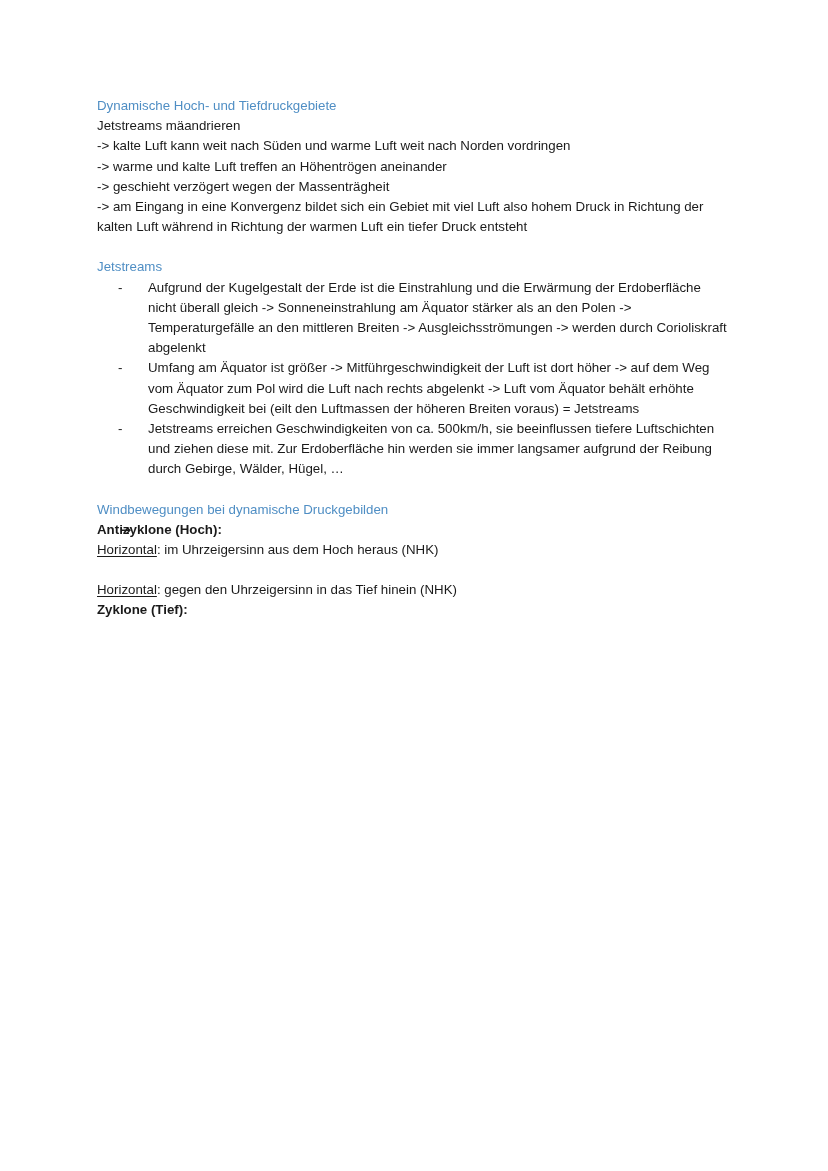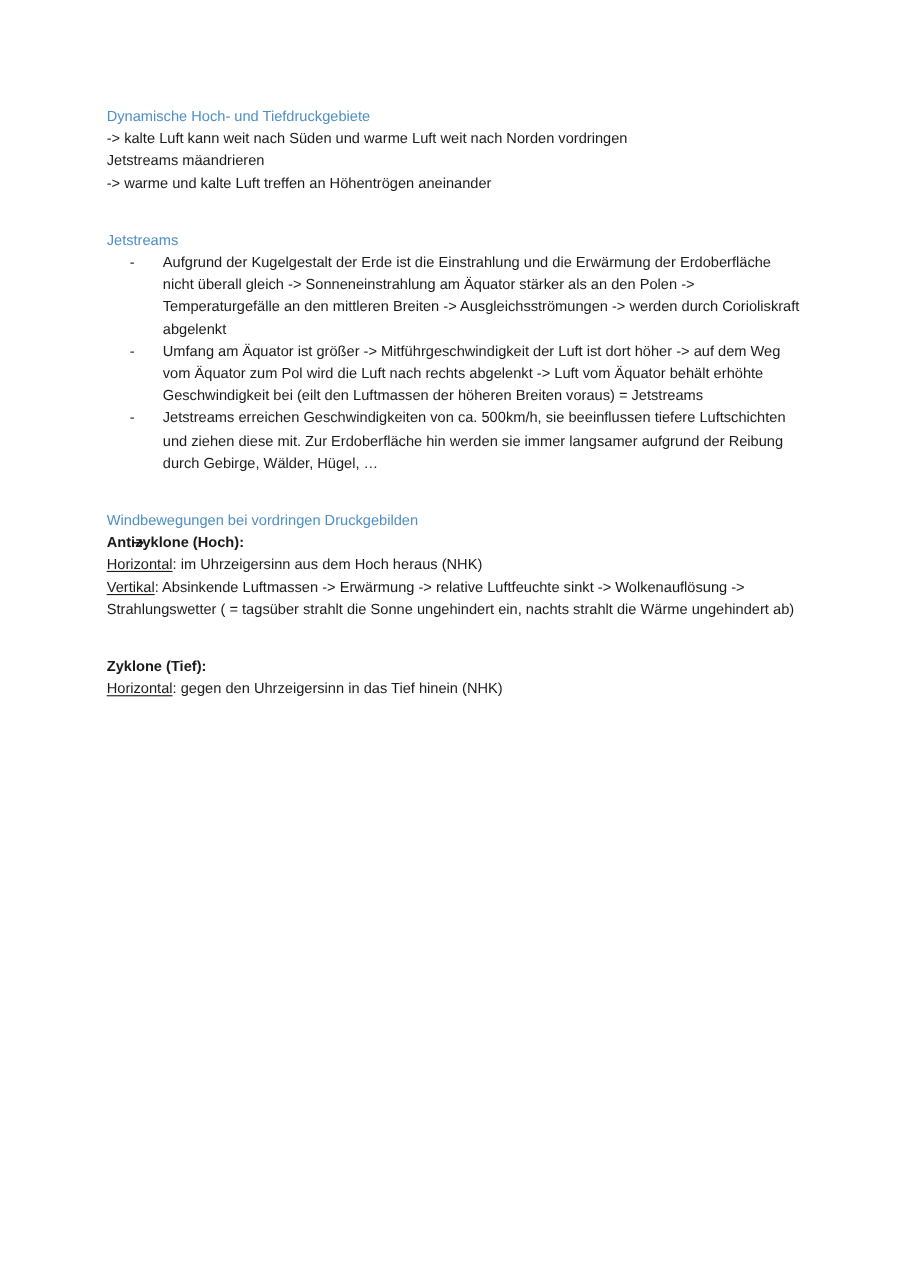--- a/index.html
+++ b/index.html
@@ -32,21 +32,21 @@
     font-size: 13.3px;
     font-weight: 400;
     line-height: 20.2px;
     margin: 0;
     padding: 0;
   }
   .block {
     margin: 0;
   }
   .gap-before {
-    margin-top: 32px;
+    margin-top: 20px;
   }
   p.line {
     margin: 0;
     padding: 0;
     line-height: 20.2px;
   }
   .para {
     margin: 0;
     padding: 0;
     line-height: 20.2px;
@@ -90,45 +90,46 @@
   }
 </style>
 </head>
 <body>
 
 <div class="page">
   <div class="doc-body">
 
     <section class="block">
       <h2 class="section-heading">Dynamische Hoch- und Tiefdruckgebiete</h2>
+      <p class="line">Jetstreams mäandrieren</p>
       <p class="line">-&gt; kalte Luft kann weit nach Süden und warme Luft weit nach Norden vordringen</p>
-      <p class="line">Jetstreams mäandrieren</p>
       <p class="line">-&gt; warme und kalte Luft treffen an Höhentrögen aneinander</p>
+      <p class="line">-&gt; geschieht verzögert wegen der Massenträgheit</p>
+      <p class="para">-&gt; am Eingang in eine Konvergenz bildet sich ein Gebiet mit viel Luft also hohem Druck in Richtung der kalten Luft während in Richtung der warmen Luft ein tiefer Druck entsteht</p>
     </section>
 
     <section class="block gap-before">
       <h2 class="section-heading">Jetstreams</h2>
       <ul class="bullets">
         <li><span class="dash">-</span><span>Aufgrund der Kugelgestalt der Erde ist die Einstrahlung und die Erwärmung der Erdoberfläche nicht überall gleich -&gt; Sonneneinstrahlung am Äquator stärker als an den Polen -&gt; Temperaturgefälle an den mittleren Breiten -&gt; Ausgleichsströmungen -&gt; werden durch Corioliskraft abgelenkt</span></li>
         <li><span class="dash">-</span><span>Umfang am Äquator ist größer -&gt; Mitführgeschwindigkeit der Luft ist dort höher -&gt; auf dem Weg vom Äquator zum Pol wird die Luft nach rechts abgelenkt -&gt; Luft vom Äquator behält erhöhte Geschwindigkeit bei (eilt den Luftmassen der höheren Breiten voraus) = Jetstreams</span></li>
         <li><span class="dash">-</span><span>Jetstreams erreichen Geschwindigkeiten von ca. 500km/h, sie beeinflussen tiefere Luftschichten und ziehen diese mit. Zur Erdoberfläche hin werden sie immer langsamer aufgrund der Reibung durch Gebirge, Wälder, Hügel, …</span></li>
       </ul>
     </section>
 
     <section class="block gap-before">
-      <h2 class="section-heading">Windbewegungen bei vordringen Druckgebilden</h2>
+      <h2 class="section-heading">Windbewegungen bei dynamische Druckgebilden</h2>
 
       <div class="arrow-item">
         <span class="arrow-glyph">➔</span>
       </div>
 
       <p class="line bold">Antizyklone (Hoch):</p>
       <p class="line"><span class="ul-label">Horizontal</span><span>: im Uhrzeigersinn aus dem Hoch heraus (NHK)</span></p>
-      <p class="para"><span class="ul-label">Vertikal</span><span>: Absinkende Luftmassen -&gt; Erwärmung -&gt; relative Luftfeuchte sinkt -&gt; Wolkenauflösung -&gt; Strahlungswetter ( = tagsüber strahlt die Sonne ungehindert ein, nachts strahlt die Wärme ungehindert ab)</span></p>
 
       <div class="gap-before">
+        <p class="line"><span class="ul-label">Horizontal</span><span>: gegen den Uhrzeigersinn in das Tief hinein (NHK)</span></p>
         <p class="line bold">Zyklone (Tief):</p>
-        <p class="line"><span class="ul-label">Horizontal</span><span>: gegen den Uhrzeigersinn in das Tief hinein (NHK)</span></p>
       </div>
     </section>
 
   </div>
 </div>
 
 </body></html>

